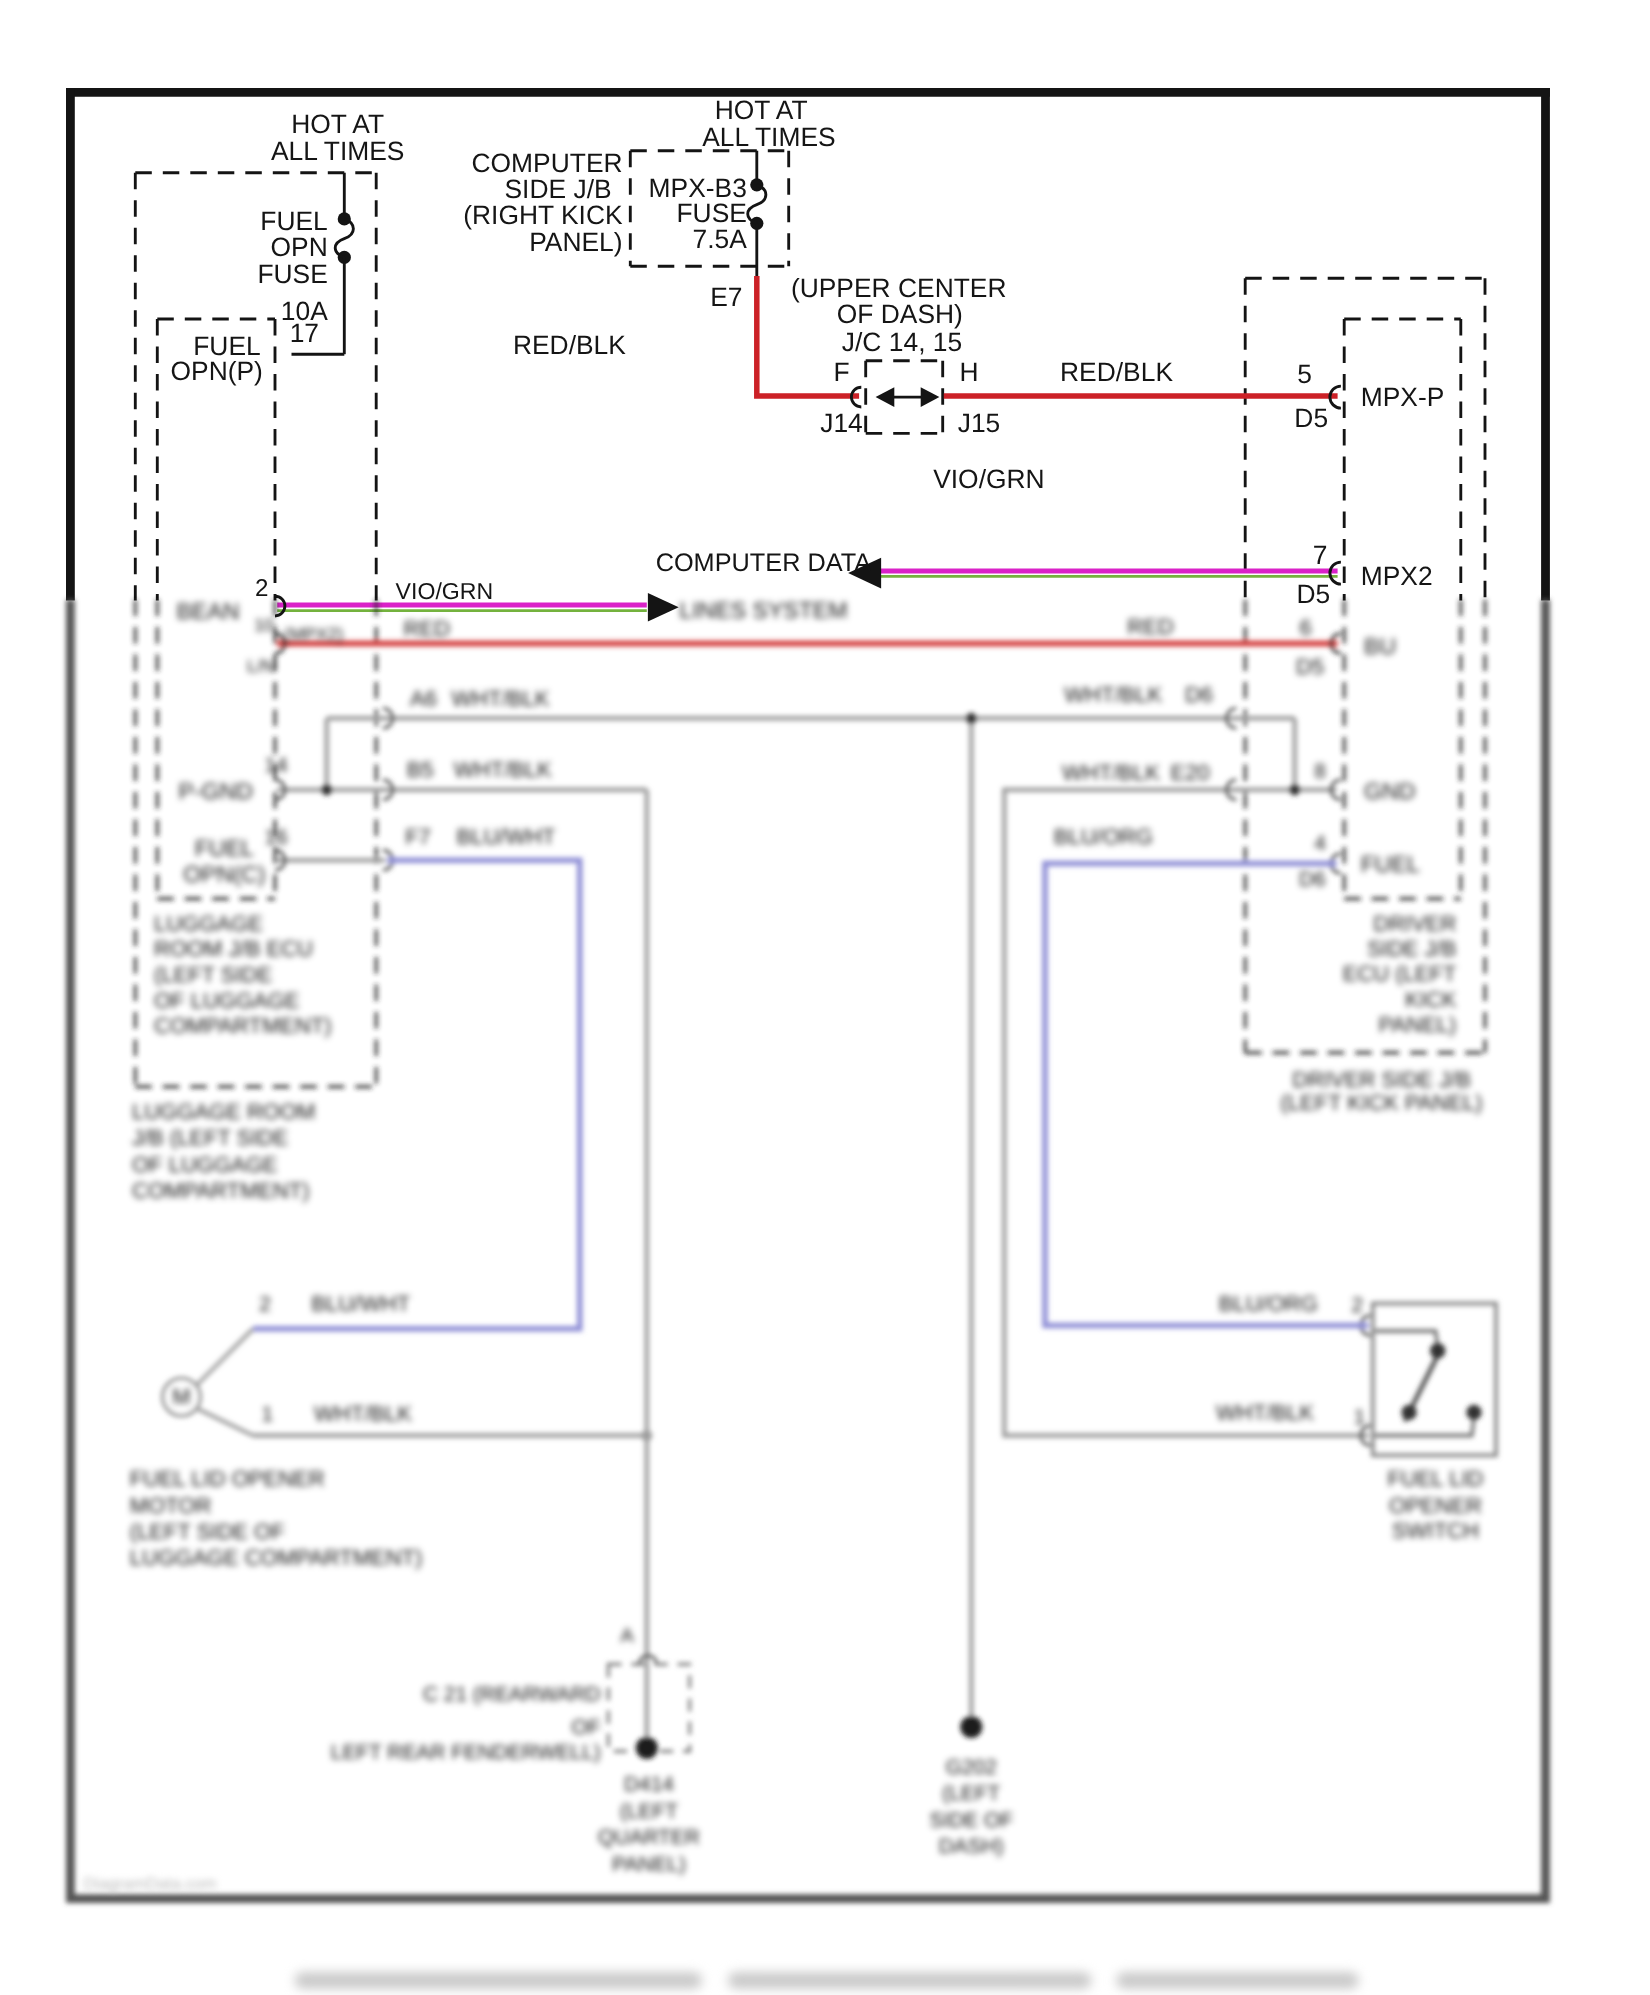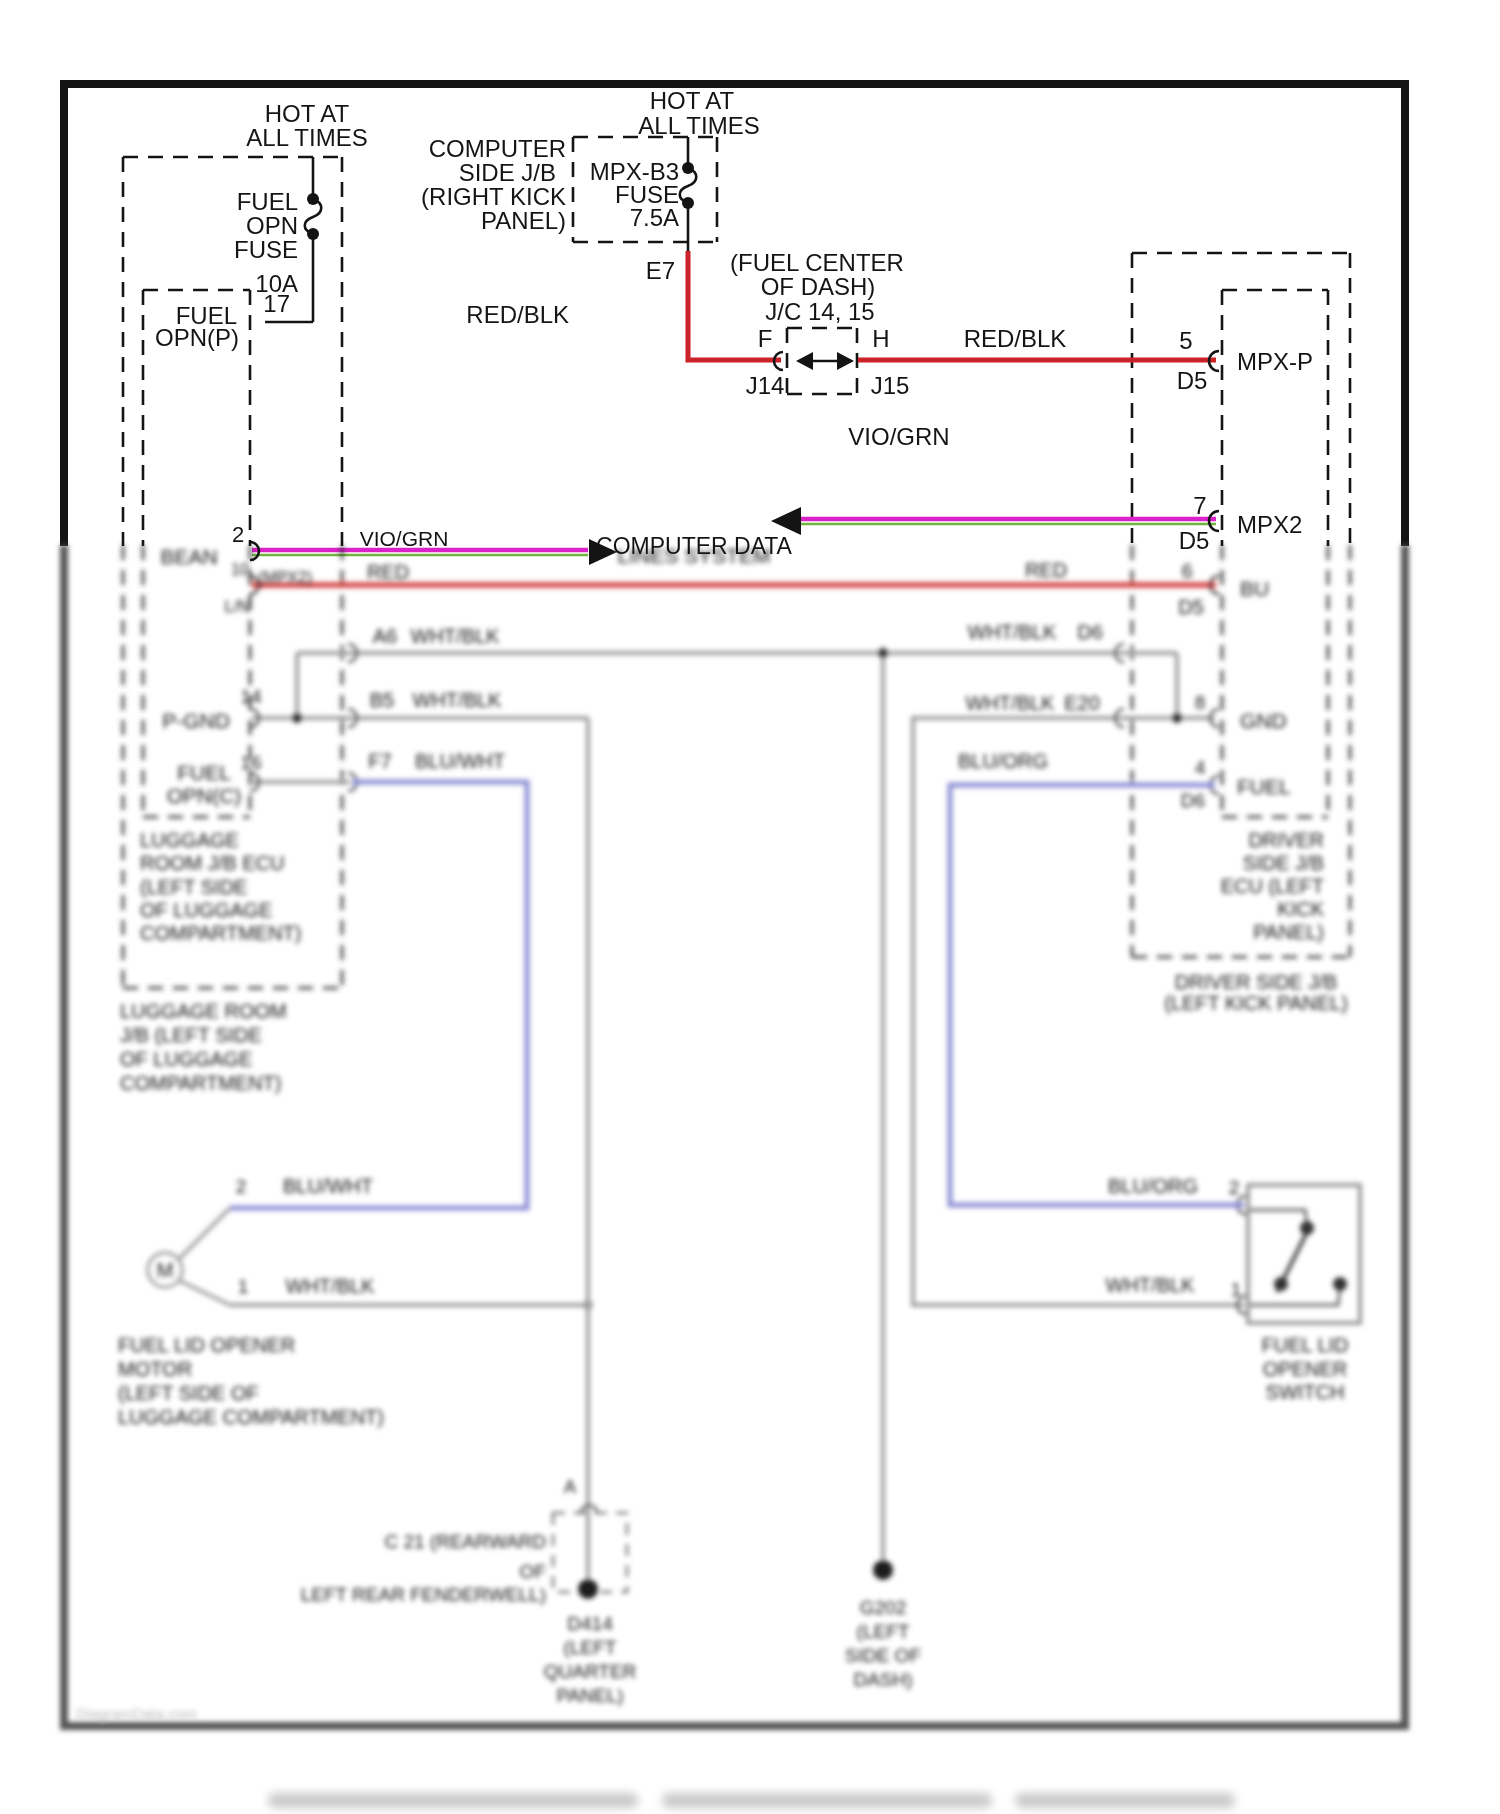--- a/index.html
+++ b/index.html
@@ -210,37 +210,37 @@
     <div class="lbl rr" style="left:566px;top:149px">COMPUTER</div>
     <div class="lbl rr" style="left:556px;top:173px">SIDE J/B</div>
     <div class="lbl rr" style="left:566px;top:197px">(RIGHT KICK</div>
     <div class="lbl rr" style="left:566px;top:221px">PANEL)</div>
     <div class="lbl rr" style="left:679px;top:172px">MPX-B3</div>
     <div class="lbl rr" style="left:679px;top:195px">FUSE</div>
     <div class="lbl rr" style="left:679px;top:218px">7.5A</div>
     <div class="lbl rr" style="left:675px;top:271px">E7</div>
     <div class="lbl rr" style="left:569px;top:315px">RED/BLK</div>
 
-    <div class="lbl c" style="left:817px;top:263px">(FUEL CENTER</div>
+    <div class="lbl c" style="left:817px;top:263px">(UPPER CENTER</div>
     <div class="lbl c" style="left:818px;top:287px">OF DASH)</div>
     <div class="lbl c" style="left:820px;top:312px">J/C 14, 15</div>
     <div class="lbl c" style="left:765px;top:339px">F</div>
     <div class="lbl c" style="left:881px;top:339px">H</div>
     <div class="lbl c" style="left:765px;top:386px">J14</div>
     <div class="lbl c" style="left:890px;top:386px">J15</div>
     <div class="lbl c" style="left:1015px;top:339px">RED/BLK</div>
 
     <div class="lbl c" style="left:1186px;top:341px">5</div>
     <div class="lbl c" style="left:1192px;top:381px">D5</div>
     <div class="lbl ll" style="left:1237px;top:362px">MPX-P</div>
     <div class="lbl c" style="left:899px;top:437px">VIO/GRN</div>
     <div class="lbl c" style="left:1200px;top:506px">7</div>
     <div class="lbl c" style="left:1194px;top:541px">D5</div>
     <div class="lbl ll" style="left:1237px;top:525px">MPX2</div>
-    <div class="lbl c s23" style="left:694px;top:546px">COMPUTER DATA</div>
+    <div class="lbl c s23" style="left:694px;top:512px">COMPUTER DATA</div>
     <div class="lbl c s22" style="left:238px;top:535px">2</div>
     <div class="lbl c s21" style="left:404px;top:538px">VIO/GRN</div>
   </div>
 
   <div class="lay blurtxt" style="color:#222;">
     <div class="lbl c s21" style="left:189px;top:556px">BEAN</div>
     <div class="lbl c s16" style="left:240px;top:570px">10</div>
     <div class="lbl ll s16" style="left:258px;top:578px">(MPX2)</div>
     <div class="lbl c s16" style="left:237px;top:607px">L/N</div>
     <div class="lbl c s21" style="left:694px;top:555px">LINES SYSTEM</div>

